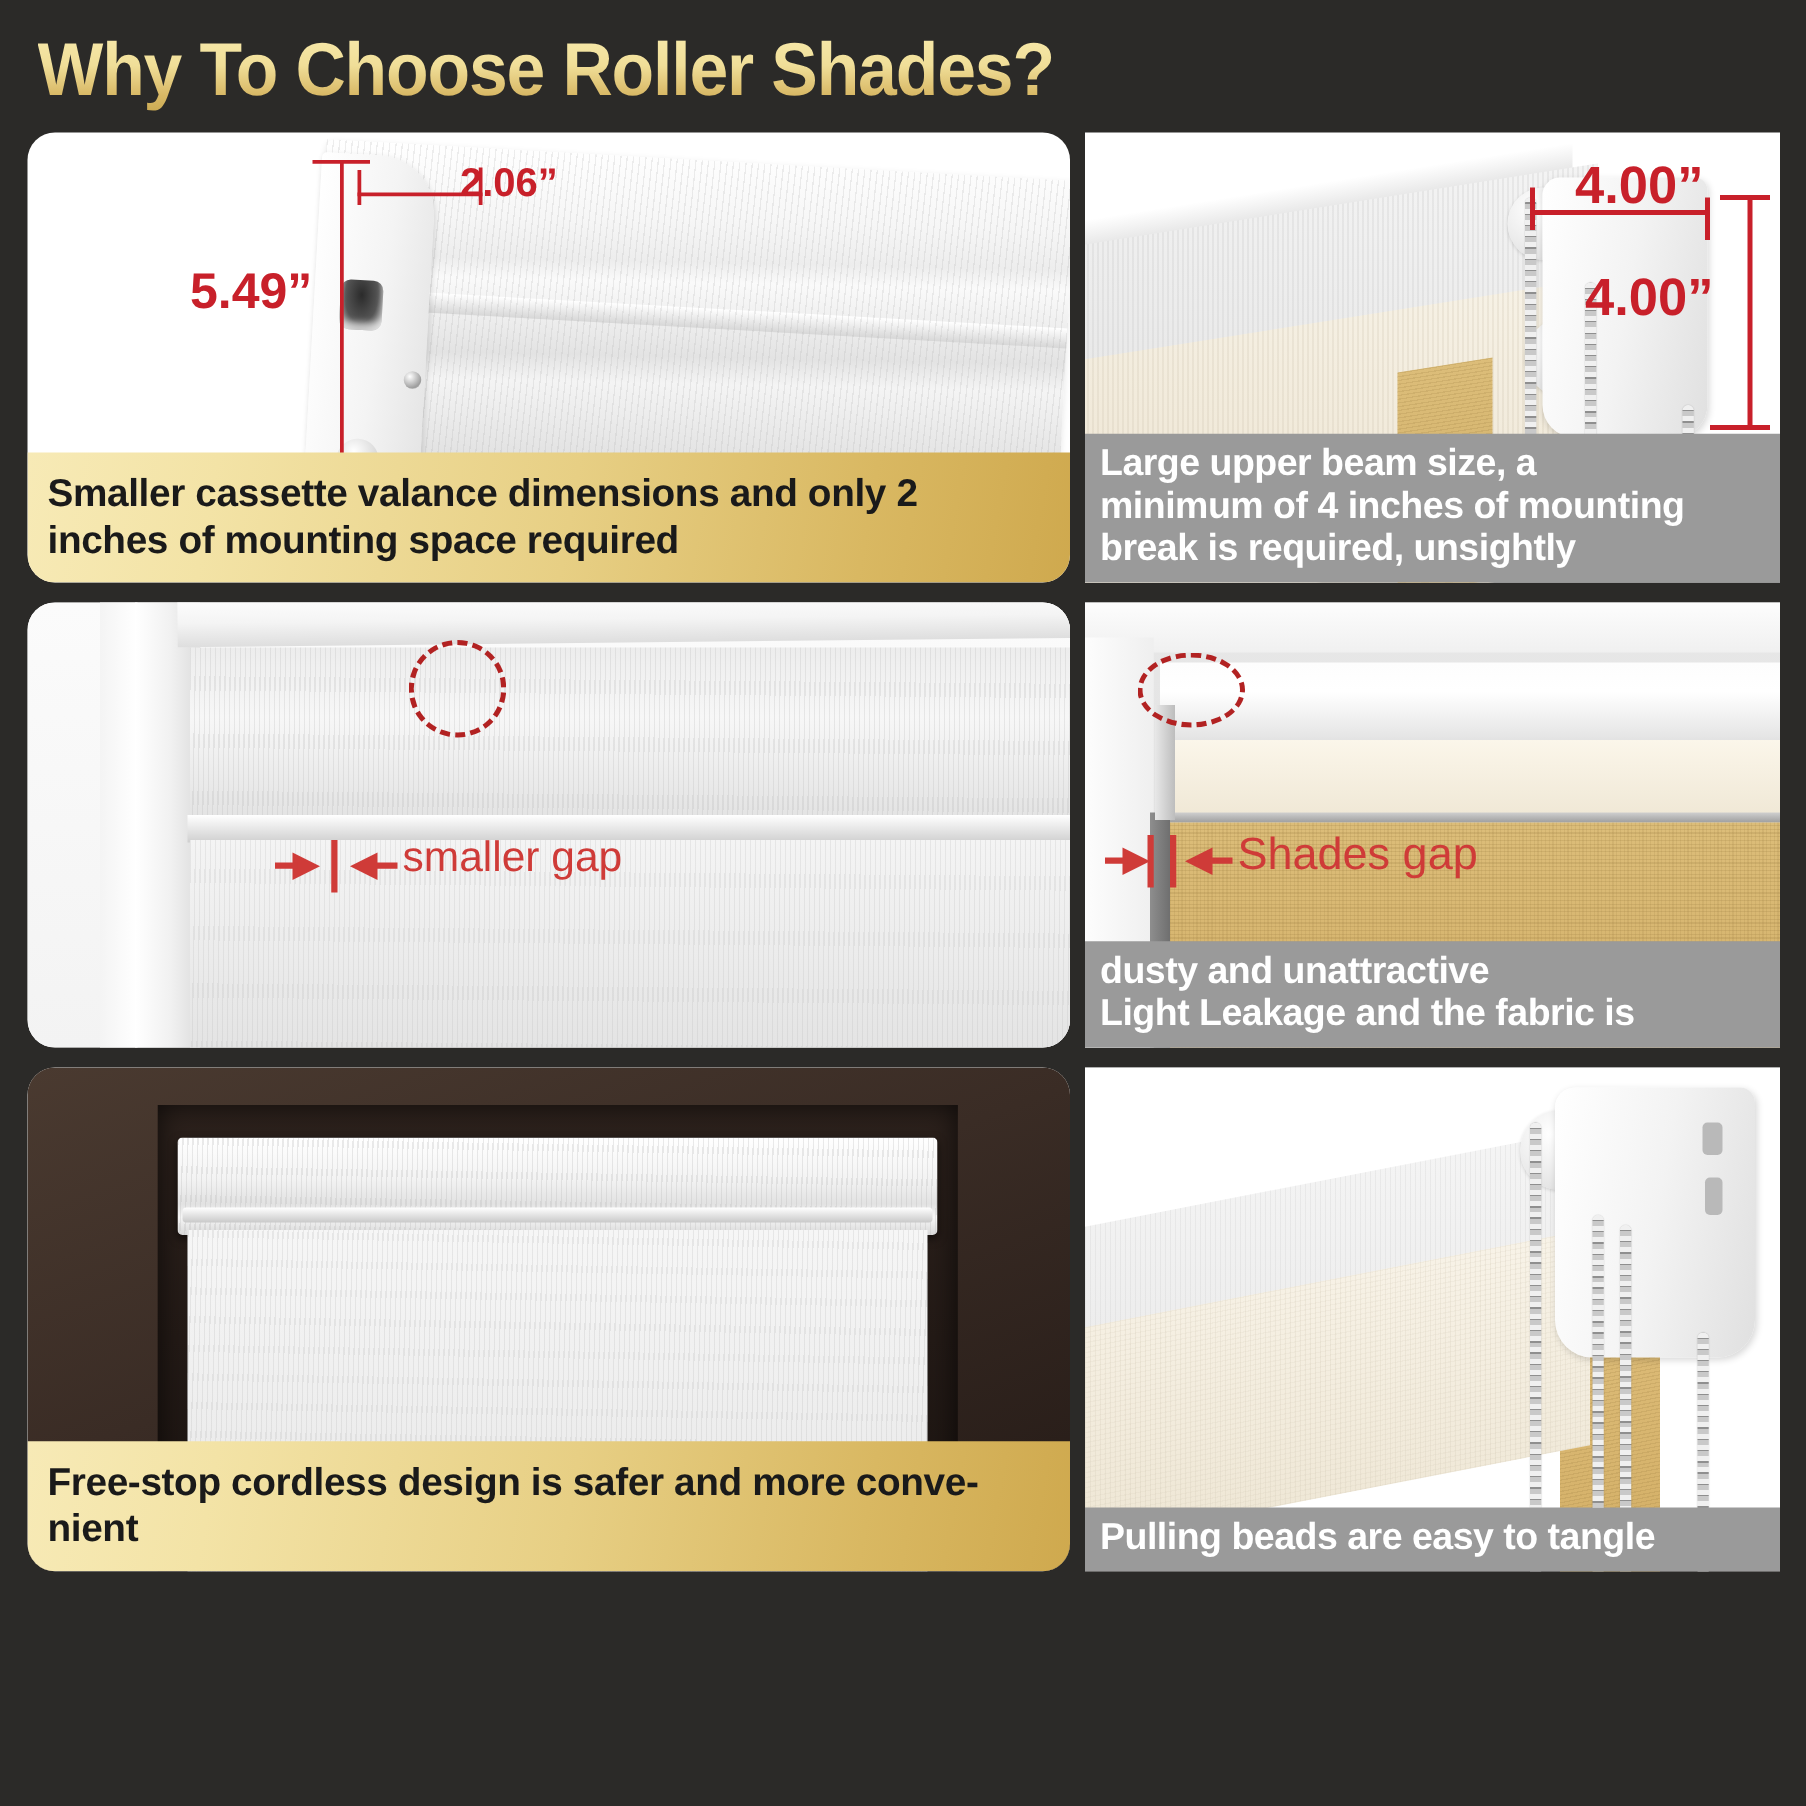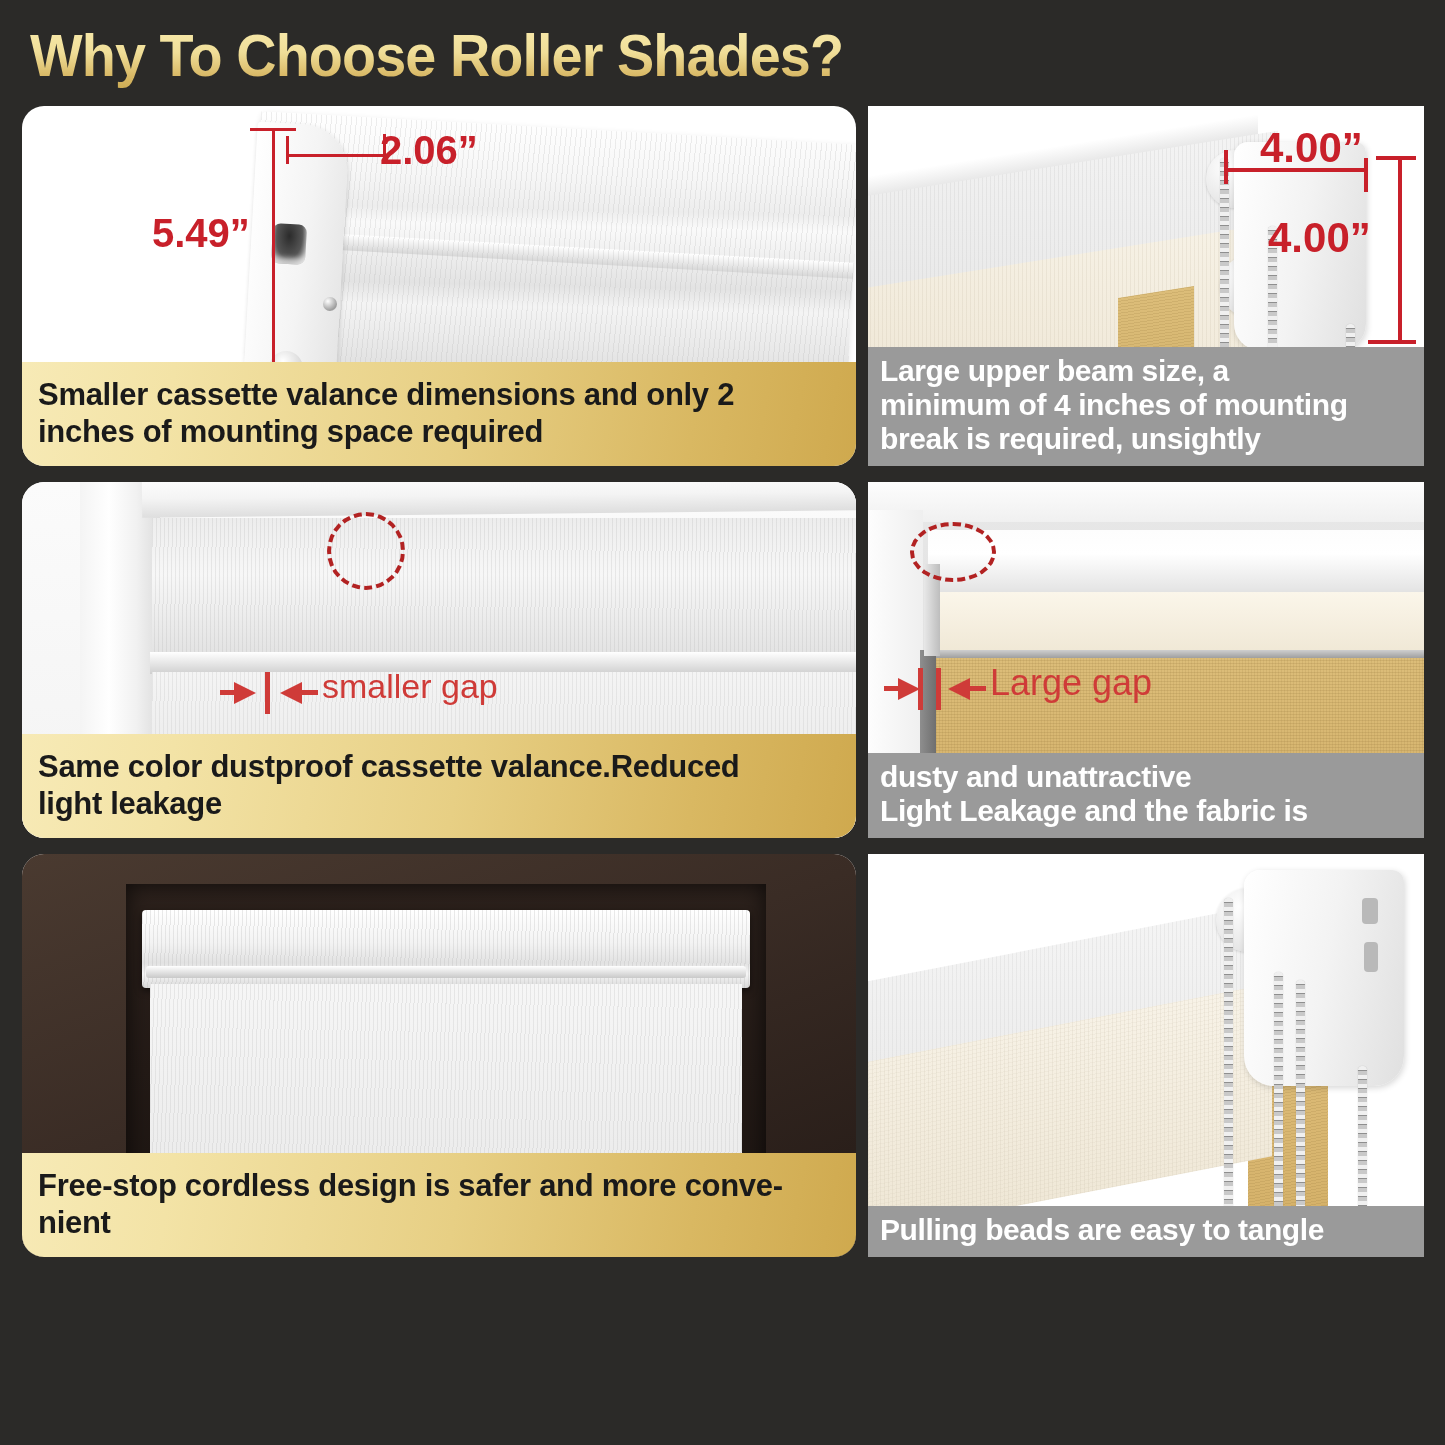--- a/index.html
+++ b/index.html
@@ -309,21 +309,21 @@
         <div class="knob"></div>
 
         <div class="dim-red" style="left:250px;top:22px;width:3px;height:280px;"></div>
         <div class="dim-red" style="left:228px;top:22px;width:46px;height:3px;"></div>
         <div class="dim-red" style="left:228px;top:299px;width:46px;height:3px;"></div>
         <div class="dimlabel" style="left:130px;top:105px;font-size:40px;">5.49”</div>
 
         <div class="dim-red" style="left:264px;top:48px;width:100px;height:3px;"></div>
         <div class="dim-red" style="left:264px;top:30px;width:3px;height:28px;"></div>
         <div class="dim-red" style="left:361px;top:28px;width:3px;height:30px;"></div>
-        <div class="dimlabel" style="left:358px;top:22px;font-size:40px;">2.06”</div>
+        <div class="dimlabel" style="left:346px;top:22px;font-size:32px;">2.06”</div>
       </div>
       <div class="cap gold">
         <span class="ln">Smaller cassette valance dimensions and only 2</span>
         <span class="ln">inches of mounting space required</span>
       </div>
     </div>
 
     <div class="panel bad col-r row-1 h-1">
       <div class="ph p2">
         <div class="tubetop"></div>
@@ -366,24 +366,20 @@
         <div class="sh2"></div>
 
         <div class="dashcircle" style="left:305px;top:30px;width:70px;height:70px;"></div>
 
         <div style="position:absolute;left:212px;top:200px;width:0;height:0;border-top:11px solid transparent;border-bottom:11px solid transparent;border-left:22px solid #cf3b38;"></div>
         <div style="position:absolute;left:198px;top:208px;width:18px;height:5px;background:#cf3b38;"></div>
         <div style="position:absolute;left:243px;top:190px;width:5px;height:42px;background:#cf3b38;"></div>
         <div style="position:absolute;left:258px;top:200px;width:0;height:0;border-top:11px solid transparent;border-bottom:11px solid transparent;border-right:22px solid #cf3b38;"></div>
         <div style="position:absolute;left:278px;top:208px;width:18px;height:5px;background:#cf3b38;"></div>
         <div class="dimlabel" style="left:300px;top:185px;font-size:34px;color:#cf3b38;font-weight:normal;">smaller gap</div>
-      </div>
-      <div class="cap gold">
-        <span class="ln">Same color dustproof cassette valance.Reduced</span>
-        <span class="ln">light leakage</span>
       </div>
     </div>
 
     <div class="panel bad col-r row-2 h-2">
       <div class="ph p4">
         <div class="bg"></div>
         <div class="ceil"></div>
         <div class="wallL"></div>
         <div class="tube"></div>
         <div class="cream"></div>
@@ -393,21 +389,21 @@
         <div class="clip"></div>
 
         <div class="dashcircle" style="left:42px;top:40px;width:78px;height:52px;"></div>
 
         <div style="position:absolute;left:30px;top:196px;width:0;height:0;border-top:11px solid transparent;border-bottom:11px solid transparent;border-left:22px solid #cf3b38;"></div>
         <div style="position:absolute;left:16px;top:204px;width:18px;height:5px;background:#cf3b38;"></div>
         <div style="position:absolute;left:50px;top:186px;width:5px;height:42px;background:#cf3b38;"></div>
         <div style="position:absolute;left:68px;top:186px;width:5px;height:42px;background:#cf3b38;"></div>
         <div style="position:absolute;left:80px;top:196px;width:0;height:0;border-top:11px solid transparent;border-bottom:11px solid transparent;border-right:22px solid #cf3b38;"></div>
         <div style="position:absolute;left:100px;top:204px;width:18px;height:5px;background:#cf3b38;"></div>
-        <div class="dimlabel" style="left:122px;top:180px;font-size:36px;color:#cf3b38;font-weight:normal;">Large gap</div>
+        <div class="dimlabel" style="left:122px;top:180px;font-size:36px;color:#cf3b38;font-weight:normal;">Shades gap</div>
       </div>
       <div class="cap gray">
         <span class="ln">dusty and unattractive</span>
         <span class="ln">Light Leakage and the fabric is</span>
       </div>
     </div>
 
     <div class="panel good col-l row-3 h-3">
       <div class="ph p5">
         <div class="room"></div>

